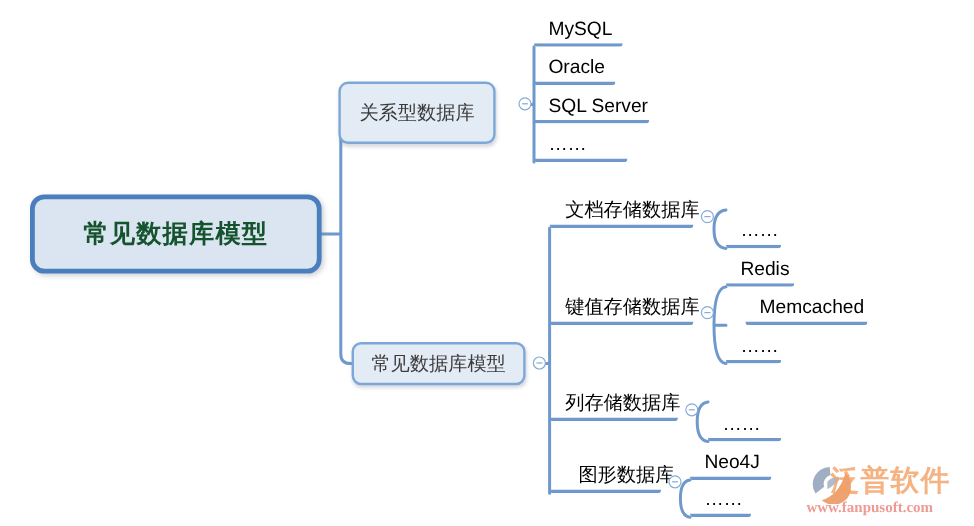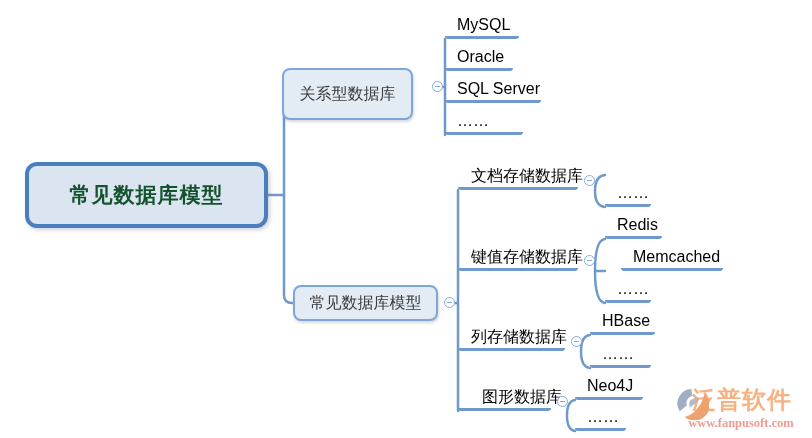--- a/index.html
+++ b/index.html
@@ -38,21 +38,21 @@
     display:flex;align-items:center;justify-content:center;cursor:pointer;
   }
   .minus span{display:block;width:5px;height:1.5px;background:#85abd8;}
   .watermark{position:absolute;left:672px;top:383px;width:138px;height:52px;}
   .wm-logo{position:absolute;left:4px;top:4px;width:33px;height:33px;}
   .wm-brand{
     position:absolute;left:20px;top:1px;font-size:24px;font-weight:bold;
     color:rgba(242,160,100,0.8);letter-spacing:1px;white-space:nowrap;
   }
   .wm-url{
-    position:absolute;left:0px;top:33px;width:138px;text-align:center;
+    position:absolute;left:0px;top:33px;width:138px;
     font-size:12.5px;font-weight:bold;color:rgba(232,130,120,0.8);white-space:nowrap;
     font-family:"Liberation Serif","DejaVu Serif",serif;
   }
 </style>
 </head>
 <body>
 
 <div class="canvas">
 
   <svg class="wires" viewBox="0 0 812 438" fill="none" stroke="#6f99cc" stroke-width="2.5" stroke-linecap="round">
@@ -99,21 +99,20 @@
       <span></span>
     </div>
   <div class="leaf" style="left:605px;top:214px;width:57px;"><span>Redis</span></div>
   <div class="leaf" style="left:621px;top:246px;width:102px;"><span>Memcached</span></div>
   <div class="leaf" style="left:605px;top:278px;width:46px;"><span>……</span></div>
 
   <div class="leaf subtopic" style="left:458px;top:326px;width:107px;"><span>列存储数据库</span></div>
   <div class="minus" style="left:571px;top:336px;">
       <span></span>
     </div>
-  <div class="leaf" style="left:590px;top:310px;width:65px;"><span>HBase</span></div>
   <div class="leaf" style="left:590px;top:343px;width:61px;"><span>……</span></div>
 
   <div class="leaf subtopic" style="left:458px;top:386px;width:93px;padding-left:24px;"><span>图形数据库</span></div>
   <div class="minus" style="left:557px;top:396px;">
       <span></span>
     </div>
   <div class="leaf" style="left:575px;top:375px;width:68px;"><span>Neo4J</span></div>
   <div class="leaf" style="left:575px;top:406px;width:51px;"><span>……</span></div>
 
   <div class="watermark">

